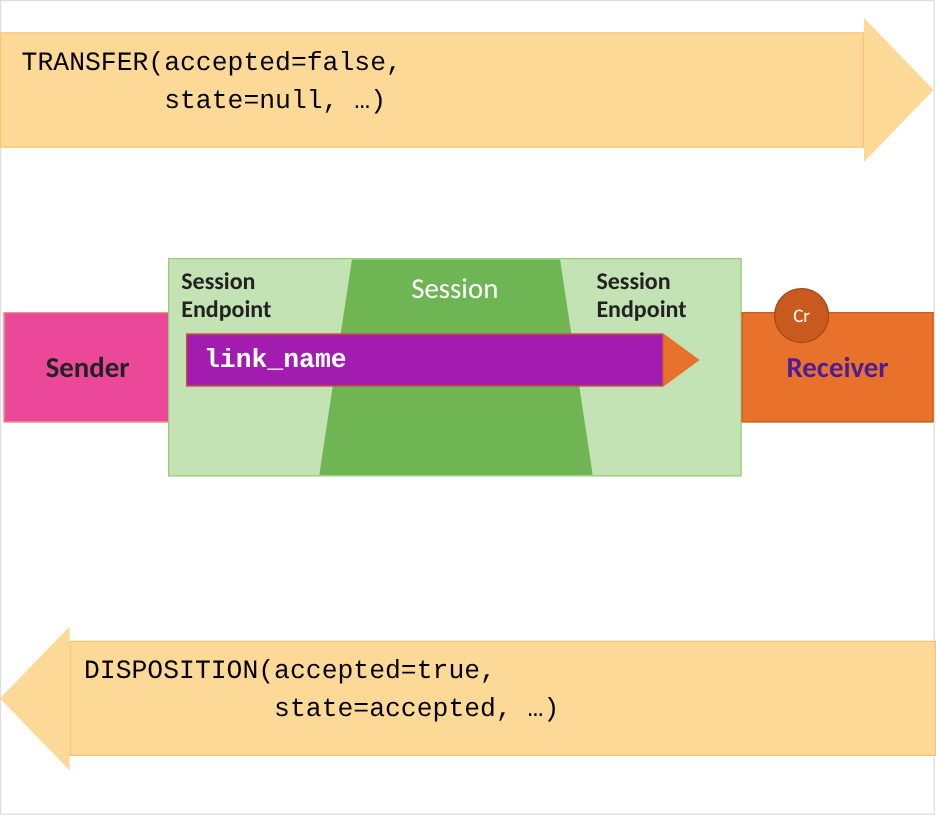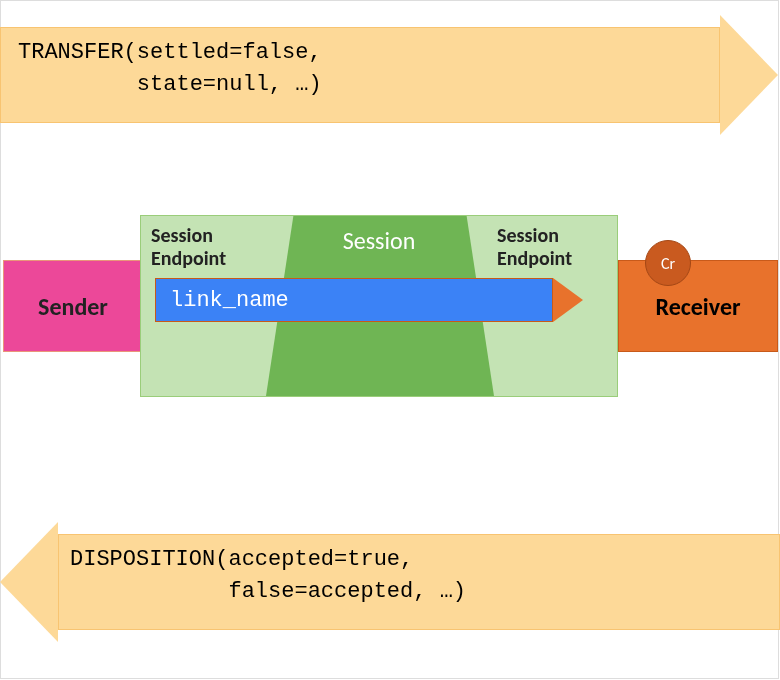--- a/index.html
+++ b/index.html
@@ -115,21 +115,21 @@
     height: 92px;
     background: #E8722C;
     border: 1px solid #C85A1A;
     display: flex;
     align-items: center;
     justify-content: center;
   }
   .receiver-box .label {
     font-size: 24px;
     font-weight: 700;
-    color: #000000;
+    color: #4c1d95;
   }
 
   
   .session-container {
     position: absolute;
     left: 140px;
     top: 215px;
     width: 478px;
     height: 182px;
     background: #C4E3B4;
@@ -183,25 +183,26 @@
     top: 278px;
     width: 430px;
     height: 44px;
   }
   .link-arrow-body {
     position: absolute;
     left: 0;
     top: 0;
     width: 398px;
     height: 44px;
-    background: #3b82f6;
+    background: #a21caf;
     border: 1px solid #C85A1A;
     display: flex;
     align-items: center;
     padding-left: 14px;
+    font-weight: bold;
   }
   .link-arrow-body .lbl {
     font-family: "Consolas", "Courier New", monospace;
     font-size: 22px;
     color: #fff;
   }
   .link-arrow-head {
     position: absolute;
     left: 398px;
     top: 0;
@@ -241,21 +242,21 @@
   }
 </style>
 </head>
 <body>
 
 <div class="frame"></div>
 
 <div class="top-arrow">
   <div class="top-arrow-body"></div>
   <div class="top-arrow-head"></div>
-  <div class="top-arrow-text"><span>TRANSFER(settled=false,</span>
+  <div class="top-arrow-text"><span>TRANSFER(accepted=false,</span>
 <span>         state=null, …)</span></div>
 </div>
 
 <div class="sender-box">
   <span class="label">Sender</span>
 </div>
 
 <div class="session-container">
   <div class="session-inner"></div>
   <div class="session-title">Session</div>
@@ -281,14 +282,14 @@
 </div>
 
 <div class="credit-circle">
   <span>Cr</span>
 </div>
 
 <div class="bottom-arrow">
   <div class="bottom-arrow-head"></div>
   <div class="bottom-arrow-body"></div>
   <div class="bottom-arrow-text"><span>DISPOSITION(accepted=true,</span>
-<span>            false=accepted, …)</span></div>
+<span>            state=accepted, …)</span></div>
 </div>
 
 </body></html>

